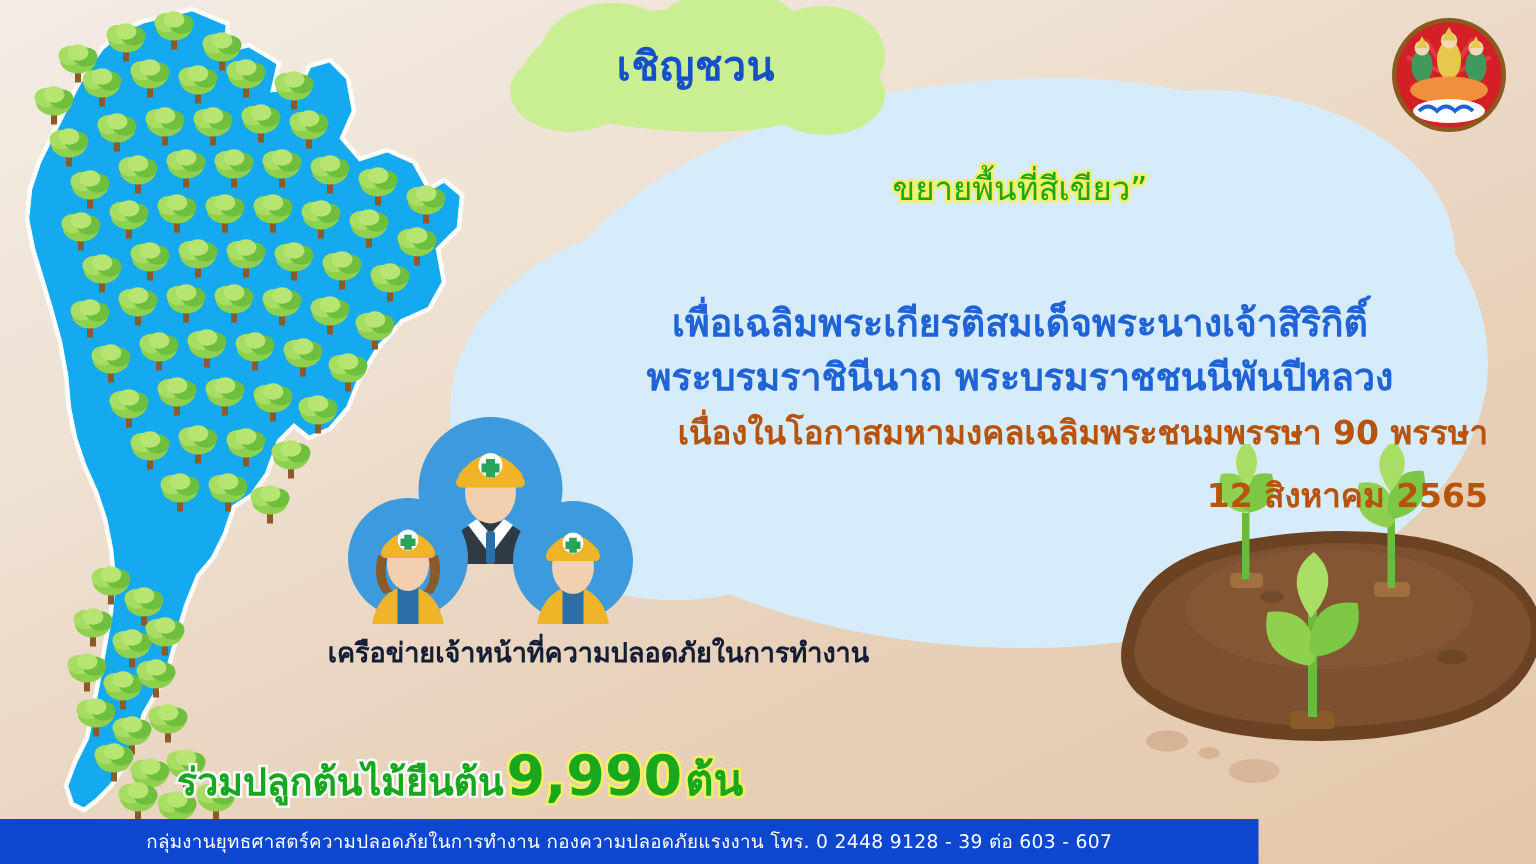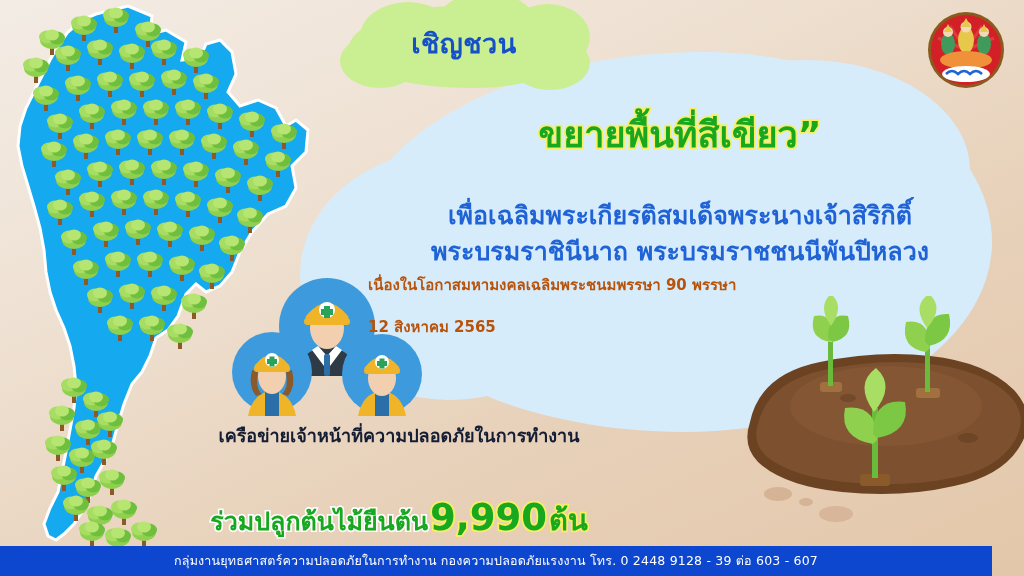--- a/index.html
+++ b/index.html
@@ -109,22 +109,22 @@
     -webkit-text-stroke: 3.4px #f7ef60;
     paint-order: stroke fill;
     text-shadow: 0 0 1px #f7ef60;
   }
   .hl-quote {
     color: #17a81f;
     -webkit-text-stroke: 3.4px #f7ef60;
     paint-order: stroke fill;
   }
   .hl-row2 {
-    font-size: 36px;
-    font-weight: bold;
+    font-size: 22px;
+    font-weight: normal;
     color: #17a81f;
     -webkit-text-stroke: 3.4px #f7ef60;
     paint-order: stroke fill;
     margin-top: 2px;
   }
 
   .subline {
     position: absolute;
     left: 368px;
     width: 624px;
@@ -134,22 +134,22 @@
     color: #1f63d6;
     line-height: 1.3;
   }
   .subline.l1 { top: 200px; }
   .subline.l2 { top: 236px; }
 
   .occasion {
     position: absolute;
     left: 368px;
     width: 624px;
-    text-align: left;
-    font-size: 15px;
+    text-align: right;
+    font-size: 22px;
     font-weight: bold;
     color: #b8530c;
     line-height: 1.3;
   }
   .occasion.l1 { top: 276px; }
   .occasion.l2 { top: 318px; }
 
   .network {
     position: absolute;
     left: 118px;
@@ -160,21 +160,20 @@
     color: #141d33;
     line-height: 1.28;
   }
   .network.l1 { top: 424px; }
   .network.l2 { top: 458px; }
 
   .plant-line {
     position: absolute;
     left: 118px; top: 496px;
     width: 562px;
-    text-align: center;
     white-space: nowrap;
   }
   .pl-text {
     font-size: 25px;
     font-weight: bold;
     color: #17a81f;
     -webkit-text-stroke: 3.2px #ffffff;
     paint-order: stroke fill;
     vertical-align: baseline;
   }
@@ -193,21 +192,21 @@
     color: #17a81f;
     -webkit-text-stroke: 3.4px #f7ef60;
     paint-order: stroke fill;
     vertical-align: baseline;
   }
 
   
   .footer {
     position: absolute;
     left: 0; bottom: 0;
-    width: 992px; height: 30px;
+    width: 839px; height: 30px;
     background: #0d47d0;
     display: flex;
     align-items: center;
     justify-content: center;
   }
   .footer-text {
     color: #ffffff;
     font-size: 12.5px;
     letter-spacing: 0.2px;
     white-space: nowrap;

